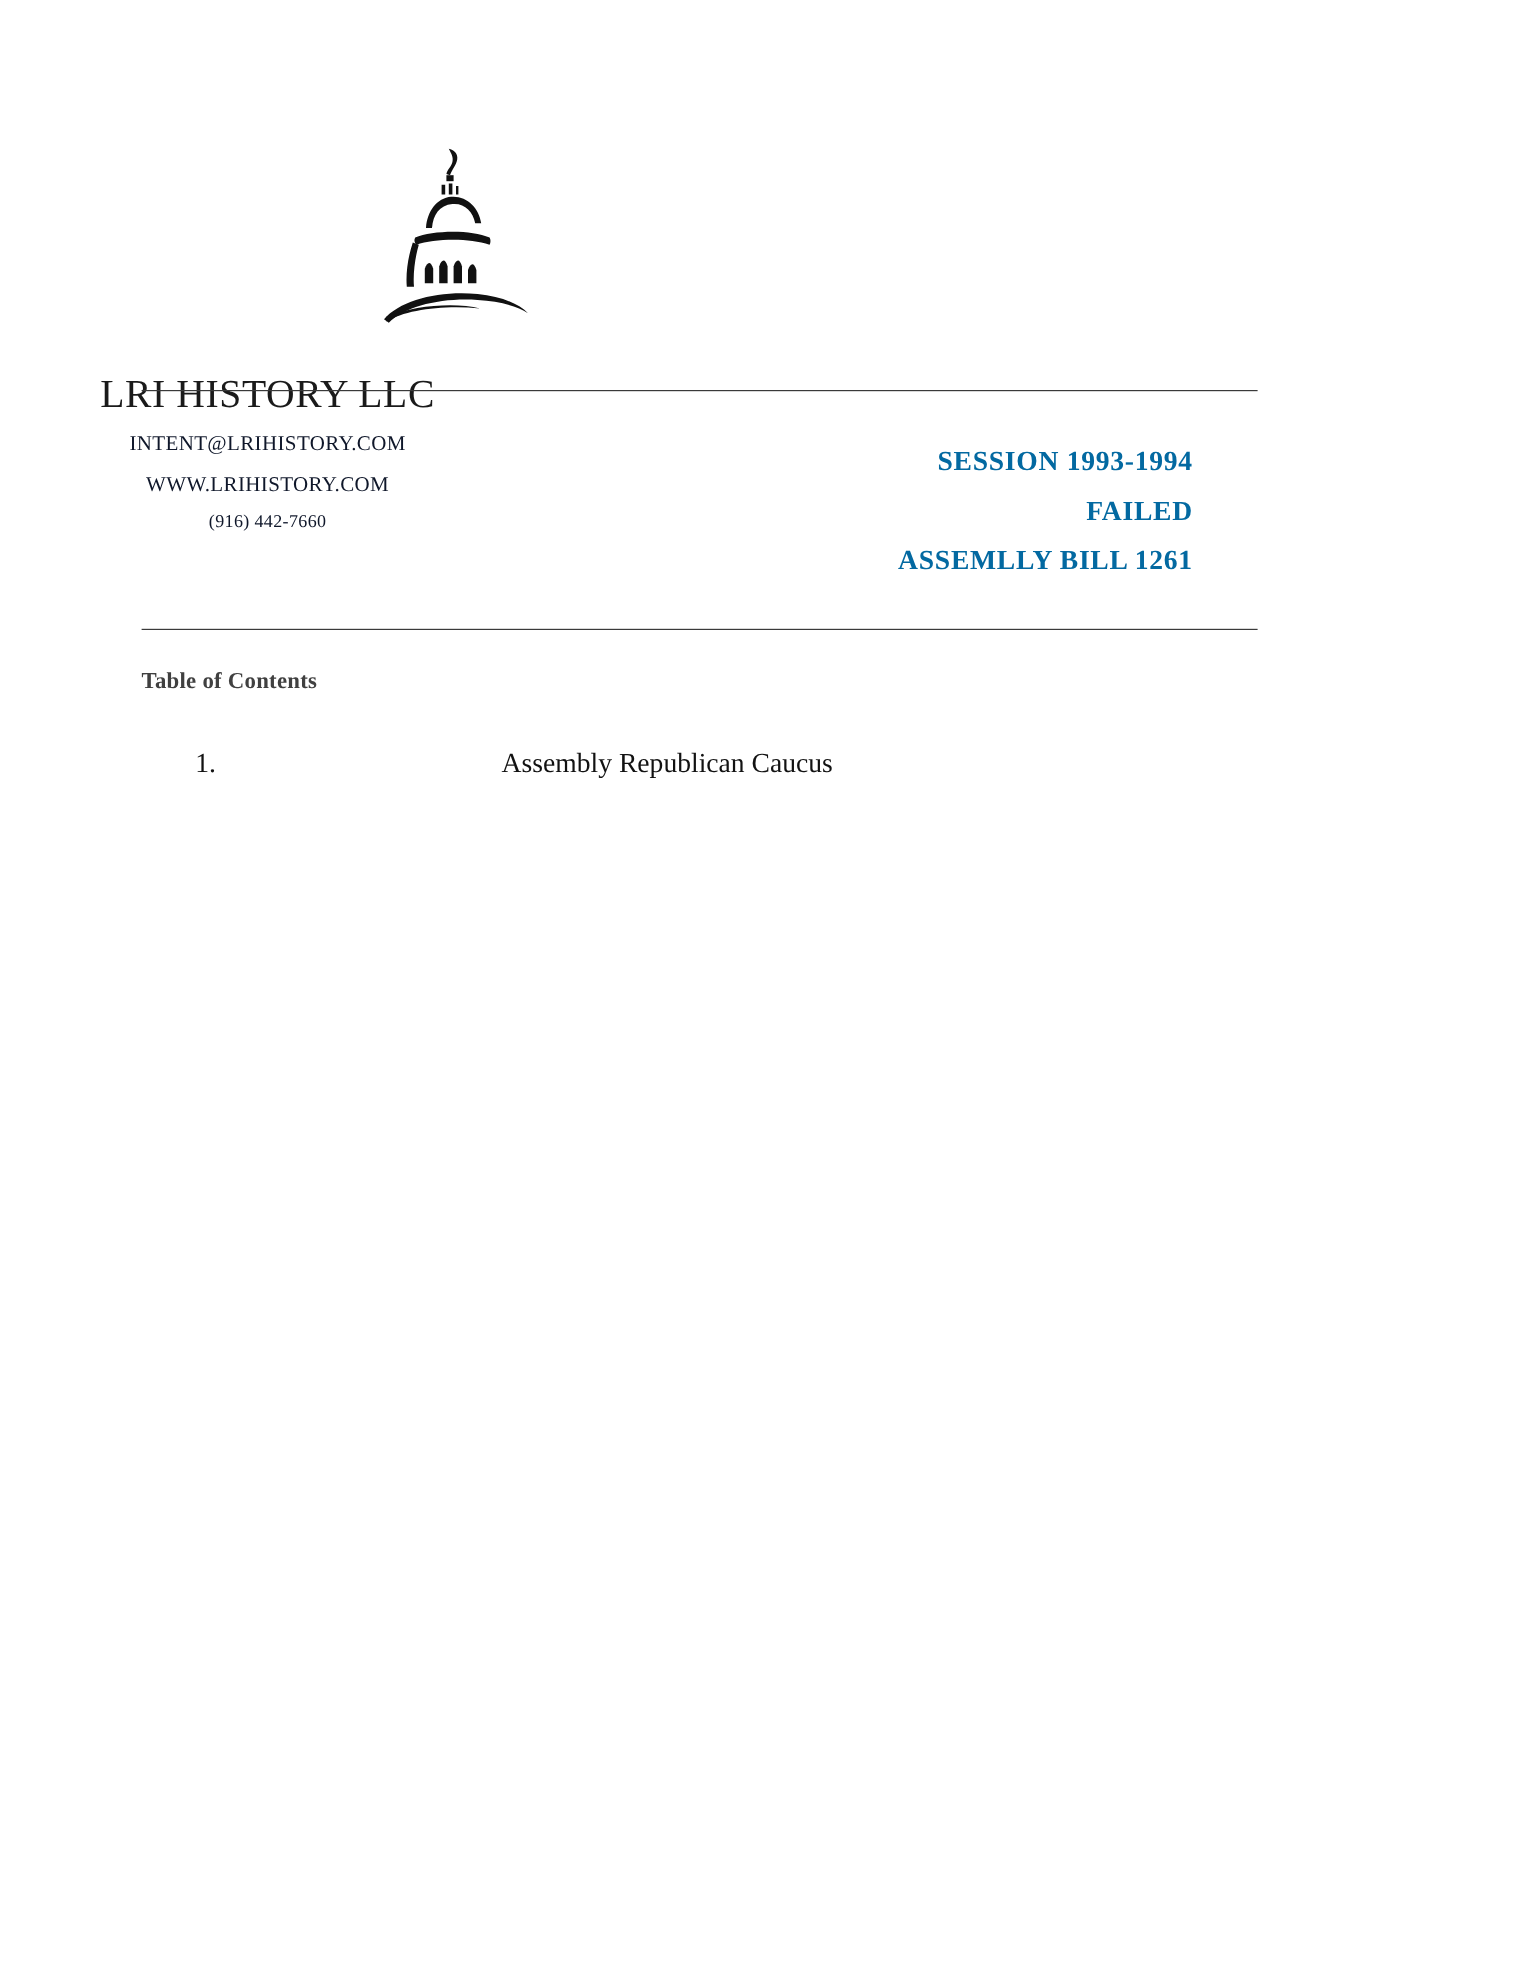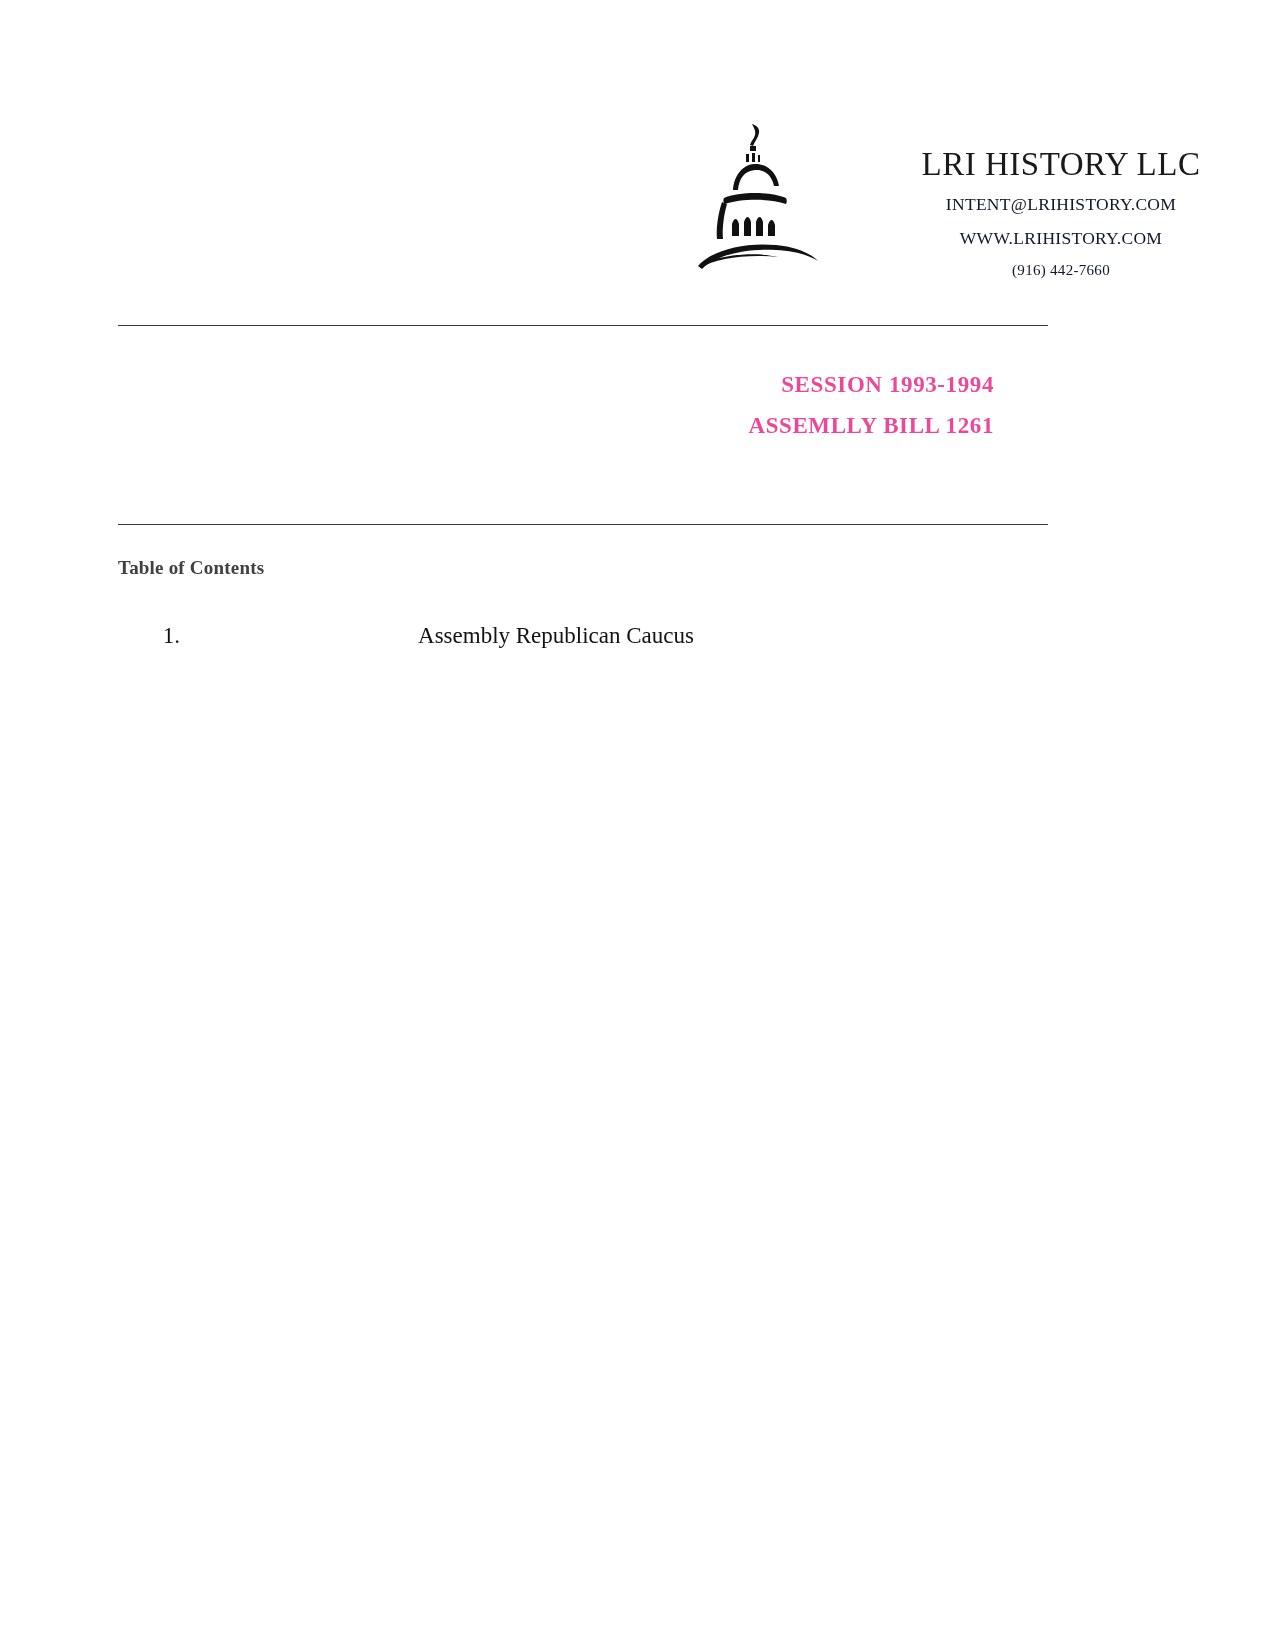--- a/index.html
+++ b/index.html
@@ -23,22 +23,23 @@
     background: #ffffff;
   }
 
   
   .letterhead {
     position: absolute;
     left: 0;
     top: 118px;
     width: 1276px;
     display: flex;
+    flex-direction: column;
     align-items: flex-start;
-    justify-content: flex-end;
+    justify-content: flex-start;
   }
 
   .logo-wrap {
     width: 170px;
     margin-left: 290px;
     flex: 0 0 auto;
     display: flex;
     align-items: flex-start;
     justify-content: center;
   }
@@ -91,21 +92,21 @@
   .rule-bottom { top: 524px; }
 
   
   .session-block {
     position: absolute;
     right: 282px;
     top: 365px;
     text-align: right;
     font-family: "Liberation Serif", serif;
     font-weight: bold;
-    color: #ec4899;
+    color: #0369a1;
     font-size: 23px;
     letter-spacing: 0.6px;
     line-height: 1.78;
   }
   .session-block div { white-space: nowrap; }
 
   
   .toc-heading {
     position: absolute;
     left: 118px;
@@ -191,20 +192,21 @@
       <div class="contact-line">WWW.LRIHISTORY.COM</div>
       <div class="contact-line phone">(916) 442-7660</div>
     </div>
 
   </div>
 
   <div class="rule rule-top"></div>
 
   <div class="session-block">
     <div>SESSION  1993-1994</div>
+    <div>FAILED</div>
     <div>ASSEMLLY BILL 1261</div>
   </div>
 
   <div class="rule rule-bottom"></div>
 
   <div class="toc-heading">Table of Contents</div>
 
   <ol class="toc-list">
     <li class="toc-item">
       <span class="toc-number">1.</span>

